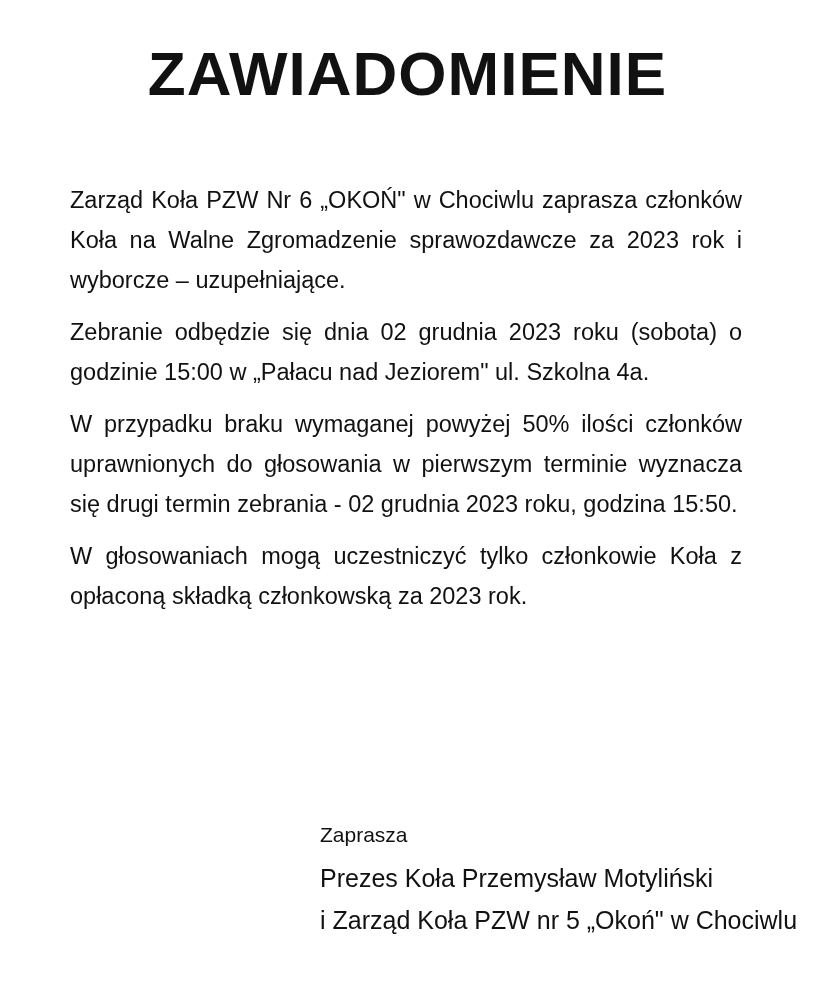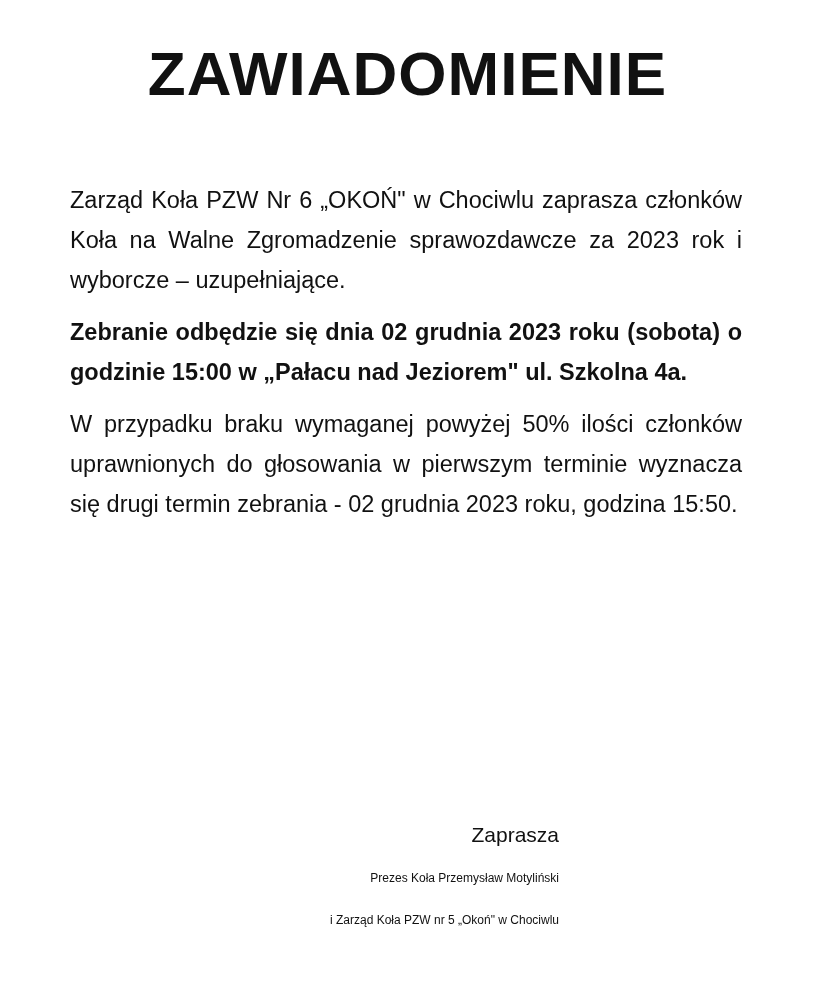--- a/index.html
+++ b/index.html
@@ -2,34 +2,35 @@
 <html><head>
   <meta charset="utf-8">
   <style>
     html, body { margin: 0; padding: 0; background: #ffffff; }
     body { width: 815px; height: 1000px; position: relative; overflow: hidden;
       font-family: "Liberation Sans", "DejaVu Sans", sans-serif; color: #111111; }
     .title { position: absolute; top: 38px; left: 0; width: 815px; text-align: center;
       font-size: 62px; font-weight: bold; letter-spacing: 1px; margin: 0; }
     .body-block { position: absolute; left: 62px; width: 680px; top: 180px; }
     .para { margin: 0 0 12px 0; font-size: 23.5px; line-height: 40px; text-align: justify; }
-    .para.bold { font-weight: bold; }
+    .para.bold { font-weight: normal; }
     .last-line { text-align-last: left; margin-left: 8px; }
-    .signature { position: absolute; left: 330px; top: 820px; text-align: right; }
+    .signature { position: absolute; left: 320px; top: 820px; }
     .sig-lead { font-size: 21px; margin: 0 0 14px 0; line-height: 30px; }
-    .sig-line { font-size: 12px; margin: 0 0 14px 0; line-height: 28px; }
+    .sig-line { font-size: 25px; margin: 0 0 14px 0; line-height: 28px; }
   </style>
 </head>
 <body>
 
 <h1 class="title">ZAWIADOMIENIE</h1>
 
 <div class="body-block">
   <p class="para last-line">Zarząd Koła PZW Nr 6 „OKOŃ" w Chociwlu zaprasza członków Koła na Walne Zgromadzenie sprawozdawcze za 2023 rok i wyborcze – uzupełniające.</p>
   <p class="para bold last-line">Zebranie odbędzie się dnia 02 grudnia 2023 roku (sobota) o godzinie 15:00 w  „Pałacu nad Jeziorem" ul. Szkolna 4a.</p>
   <p class="para last-line">W przypadku braku wymaganej powyżej 50% ilości członków uprawnionych do głosowania w pierwszym terminie wyznacza się drugi termin zebrania - 02 grudnia 2023 roku, godzina 15:50.</p>
+  <p class="para last-line">W głosowaniach mogą uczestniczyć tylko członkowie Koła z opłaconą składką członkowską za 2023 rok.</p>
 </div>
 
 <div class="signature">
   <p class="sig-lead">Zaprasza</p>
   <p class="sig-line">Prezes Koła Przemysław Motyliński</p>
   <p class="sig-line">i Zarząd Koła PZW nr 5 „Okoń" w Chociwlu</p>
 </div>
 
 </body></html>

